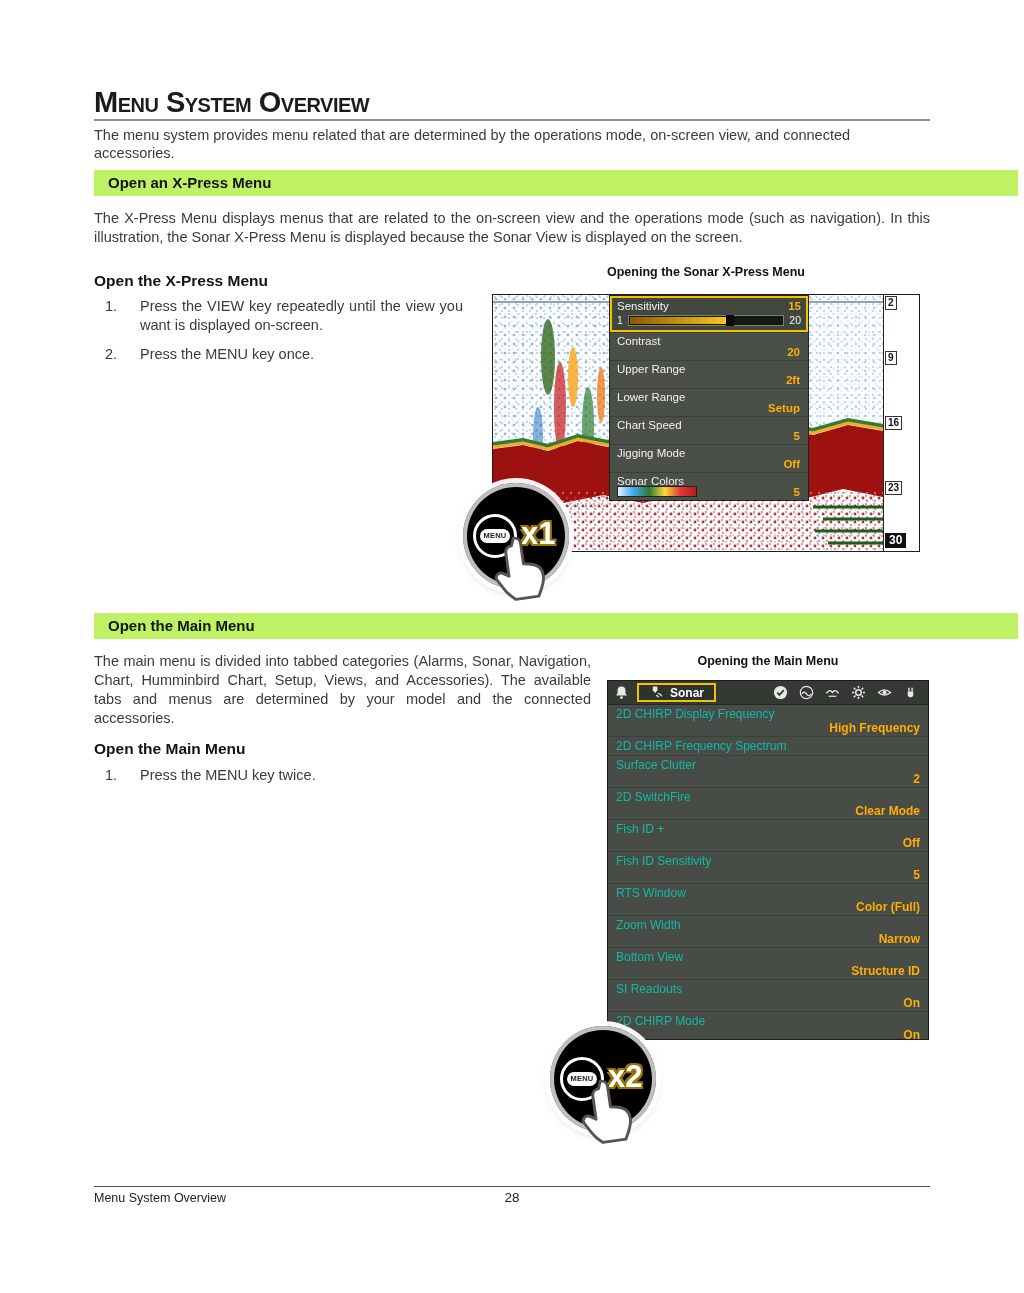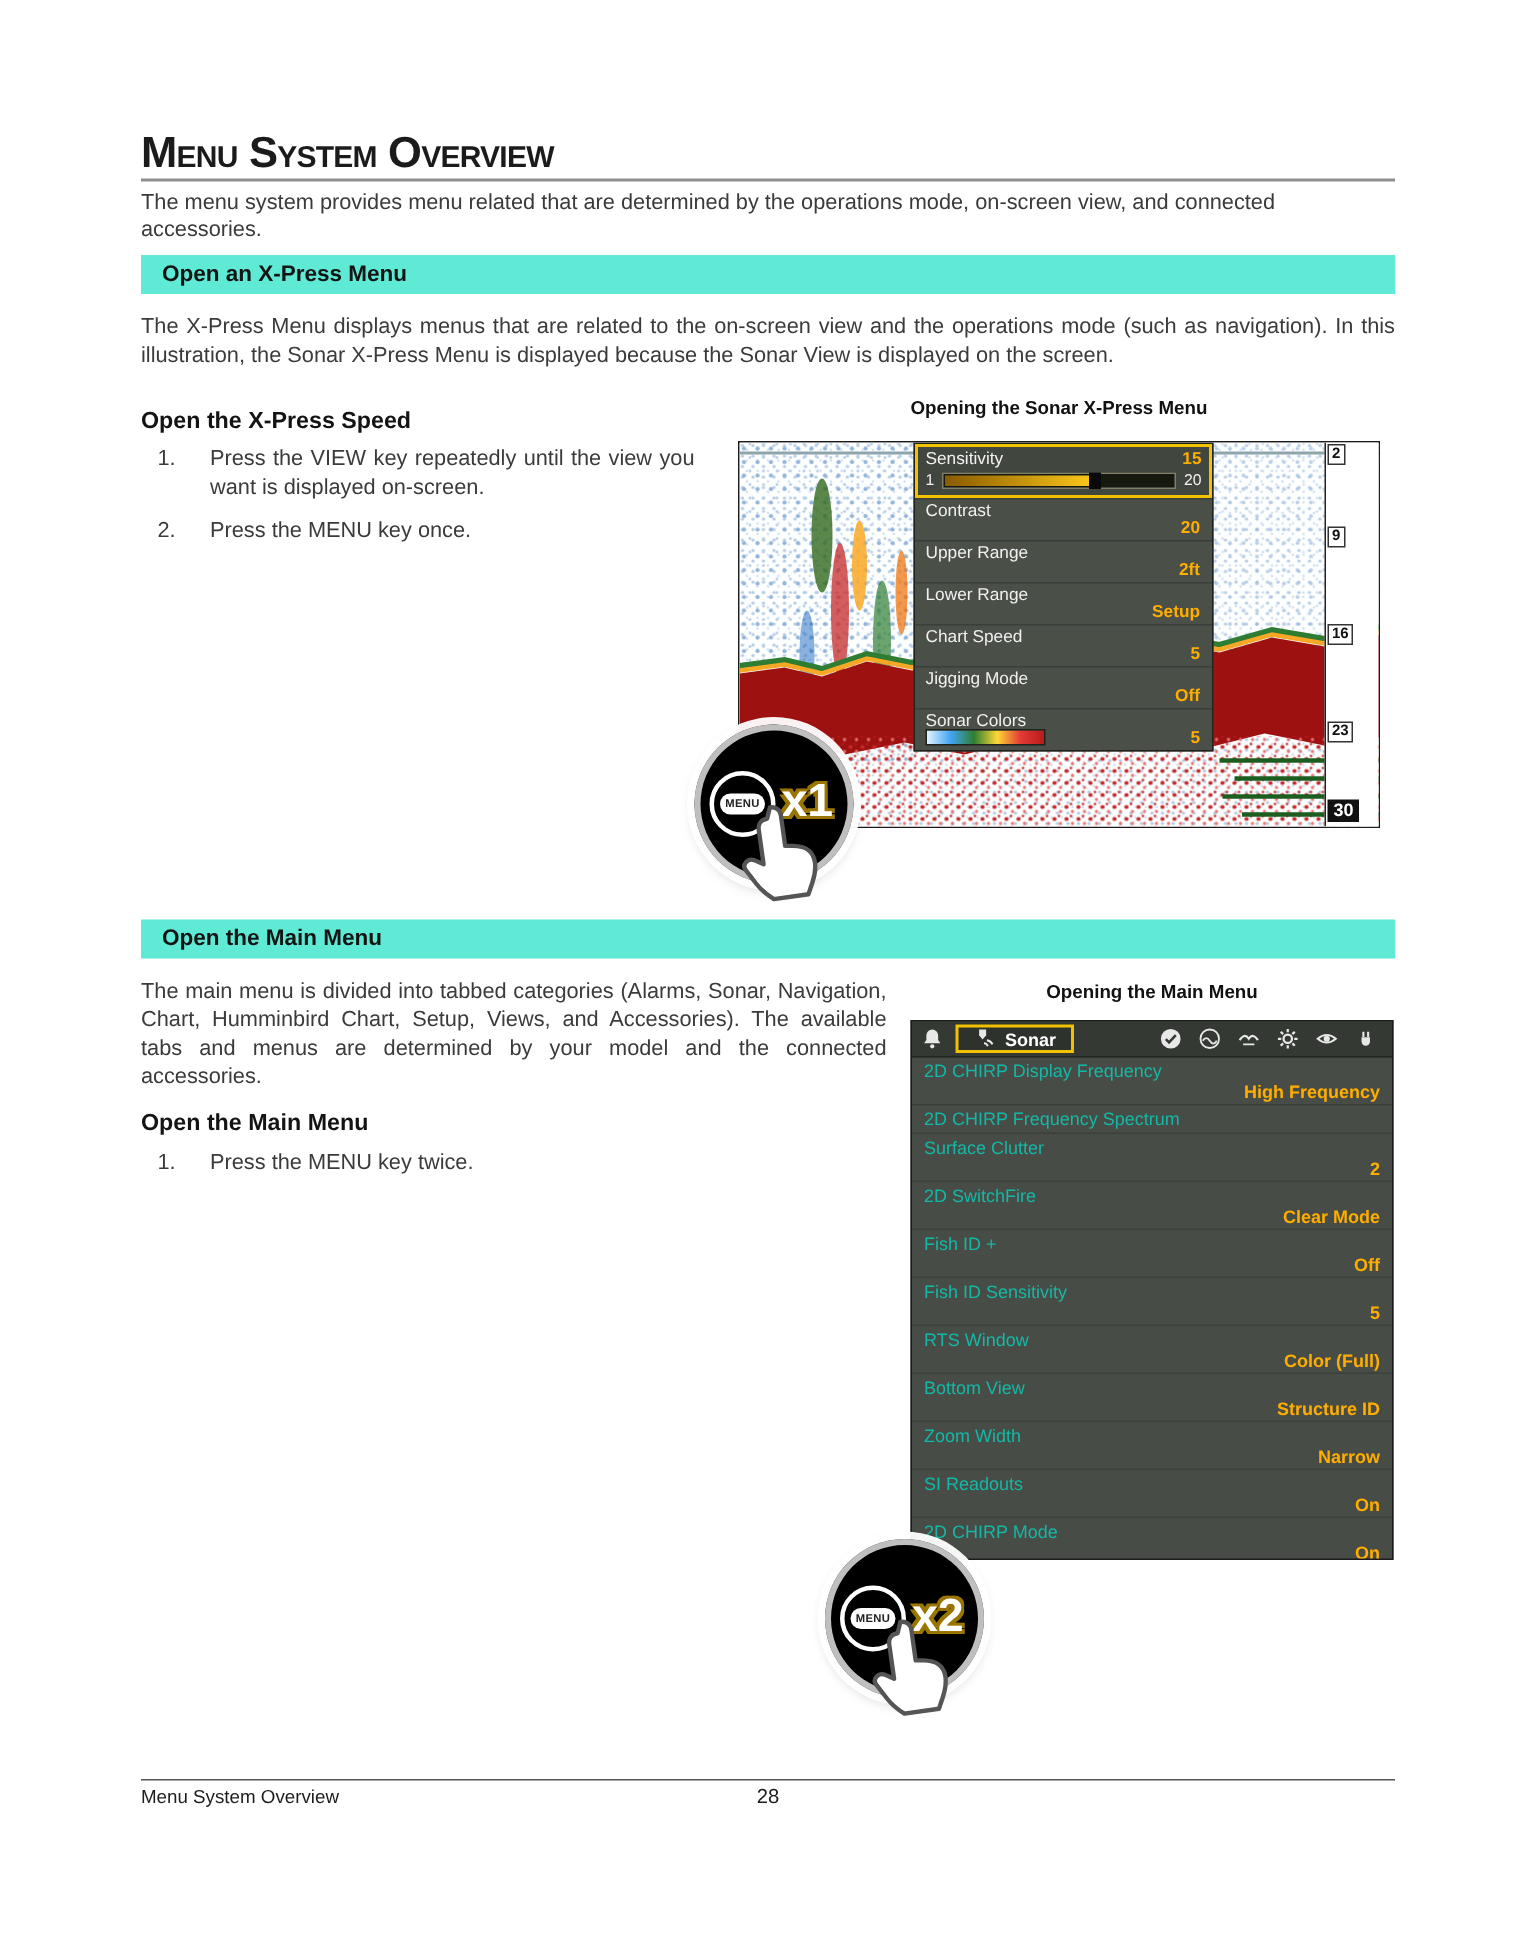--- a/index.html
+++ b/index.html
@@ -4,21 +4,21 @@
 <style>
   html,body{margin:0;padding:0;background:#fff;}
   .page{position:relative;width:1024px;height:1293px;background:#ffffff;overflow:hidden;
         font-family:"Liberation Sans",sans-serif;color:#3b3b3b;}
 
   
   .title{position:absolute;left:94px;top:86px;margin:0;font-size:29px;font-weight:bold;
          font-variant:small-caps;letter-spacing:-0.5px;color:#1b1b1b;}
   .title-rule{position:absolute;left:94px;top:119px;width:836px;height:2px;background:#8e8e8e;}
   .intro{position:absolute;left:94px;top:126px;width:836px;margin:0;font-size:14.5px;line-height:18px;}
-  .secbar{position:absolute;left:94px;width:836px;height:26px;background:#5eead4;
+  .secbar{position:absolute;left:94px;width:924px;height:26px;background:#bef264;
           font-size:15px;font-weight:bold;color:#141414;line-height:26px;padding-left:14px;box-sizing:border-box;}
   #secbar1{top:170px;} #secbar2{top:613px;}
   .bodytext{position:absolute;margin:0;font-size:14.5px;line-height:19px;text-align:justify;}
   #xpress-body{left:94px;top:209px;width:836px;}
   #main-body{left:94px;top:652px;width:497px;}
   .subhead{position:absolute;margin:0;font-size:15.5px;font-weight:bold;color:#141414;}
   #xpress-subhead{left:94px;top:272px;} #main-subhead{left:94px;top:740px;}
   .steps{position:absolute;}
   #xpress-steps{left:105px;top:297px;width:358px;}
   #main-steps{left:105px;top:766px;width:358px;}
@@ -91,21 +91,21 @@
 
   <h1 class="title">Menu System Overview</h1>
   <div class="title-rule"></div>
   <p class="intro">The menu system provides menu related that are determined by the operations mode, on-screen view, and connected accessories.</p>
 
   <div class="secbar" id="secbar1">
     <span>Open an X-Press Menu</span>
   </div>
   <p class="bodytext" id="xpress-body">The X-Press Menu displays menus that are related to the on-screen view and the operations mode (such as navigation). In this illustration, the Sonar X-Press Menu is displayed because the Sonar View is displayed on the screen.</p>
 
-  <h3 class="subhead" id="xpress-subhead">Open the X-Press Speed</h3>
+  <h3 class="subhead" id="xpress-subhead">Open the X-Press Menu</h3>
   <div class="steps" id="xpress-steps">
     <div class="step">
       <span class="num">1.</span>
       <span class="txt">Press the VIEW key repeatedly until the view you want is displayed on-screen.</span>
     </div>
     <div class="step">
       <span class="num">2.</span>
       <span class="txt">Press the MENU key once.</span>
     </div>
   </div>
@@ -318,26 +318,26 @@
     </div>
     <div class="mrow">
       <div class="lbl">Fish ID Sensitivity</div>
       <div class="val">5</div>
     </div>
     <div class="mrow">
       <div class="lbl">RTS Window</div>
       <div class="val">Color (Full)</div>
     </div>
     <div class="mrow">
+      <div class="lbl">Zoom Width</div>
+      <div class="val">Narrow</div>
+    </div>
+    <div class="mrow">
       <div class="lbl">Bottom View</div>
       <div class="val">Structure ID</div>
-    </div>
-    <div class="mrow">
-      <div class="lbl">Zoom Width</div>
-      <div class="val">Narrow</div>
     </div>
     <div class="mrow">
       <div class="lbl">SI Readouts</div>
       <div class="val">On</div>
     </div>
     <div class="mrow">
       <div class="lbl">2D CHIRP Mode</div>
       <div class="val">On</div>
     </div>
     <div class="mrow">

